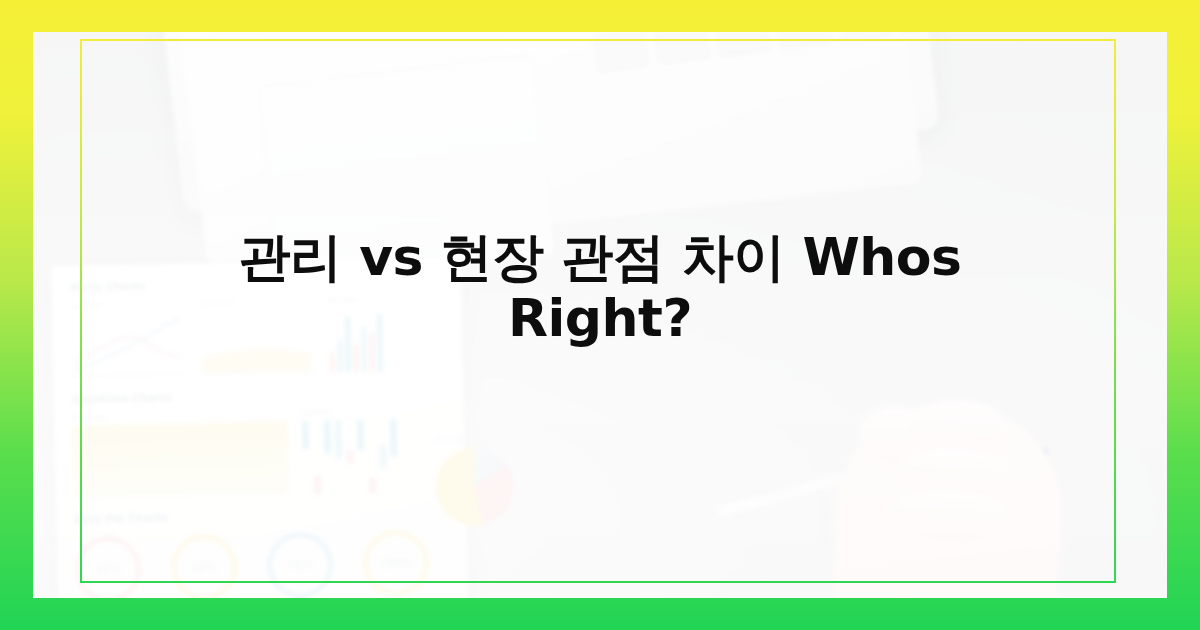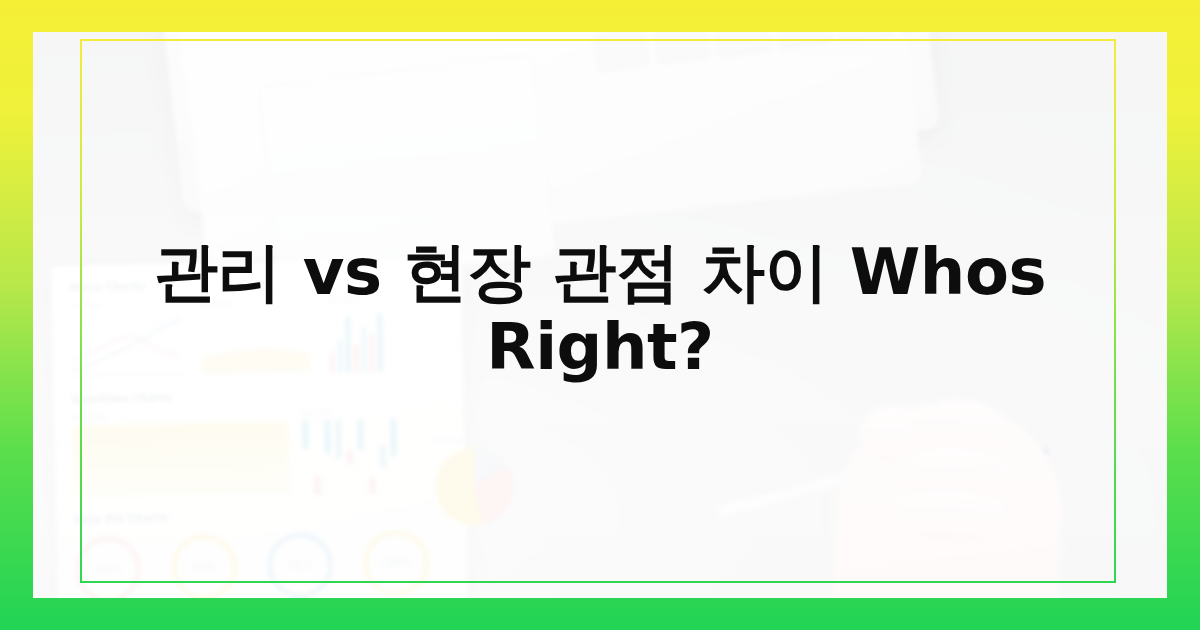--- a/index.html
+++ b/index.html
@@ -245,21 +245,21 @@
     z-index: 4;
     left: 0;
     right: 0;
     top: 192px;
     text-align: center;
     padding: 0 150px;
     box-sizing: border-box;
     color: #0d0d0d;
     font-family: "DejaVu Sans", "Liberation Sans", sans-serif;
     font-weight: 700;
-    font-size: 64px;
+    font-size: 52px;
     line-height: 1.18;
     letter-spacing: -0.5px;
     word-break: keep-all;
     text-shadow: 0 1px 0 rgba(255,255,255,0.35);
   }
 </style>
 </head>
 <body>
 
 <div id="canvas">

